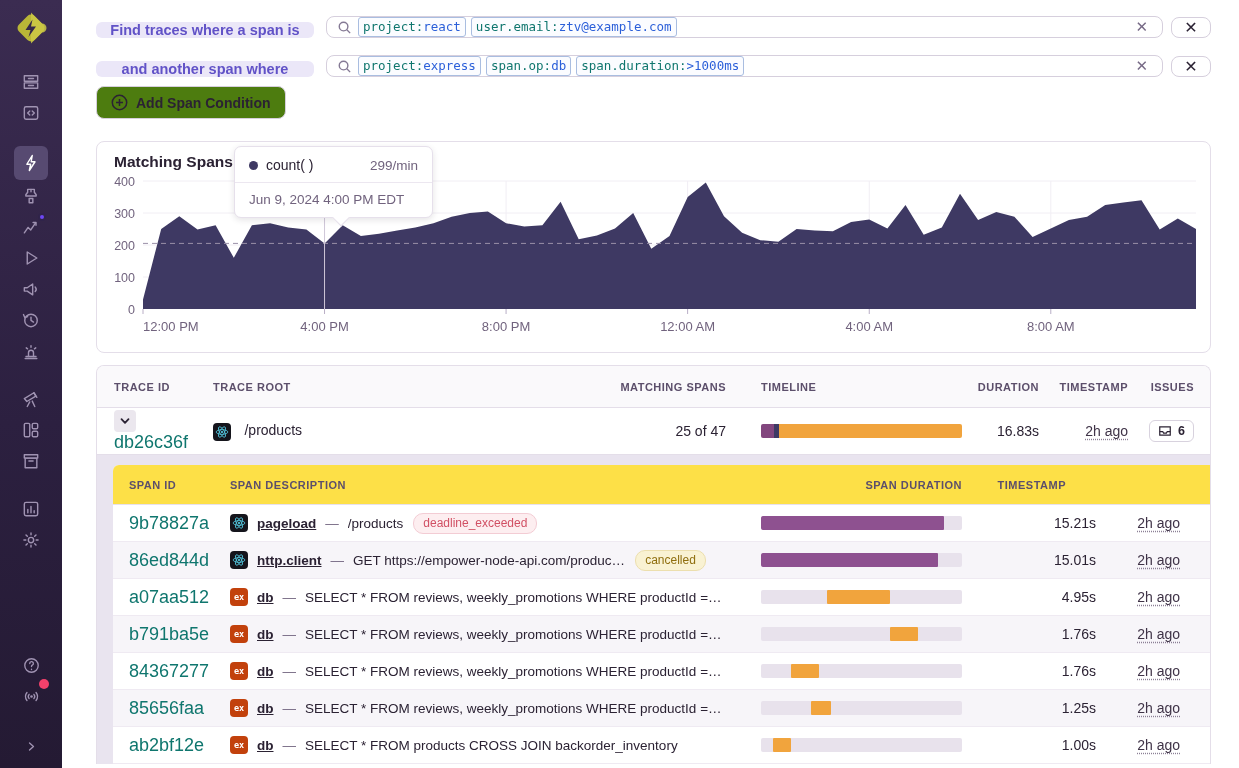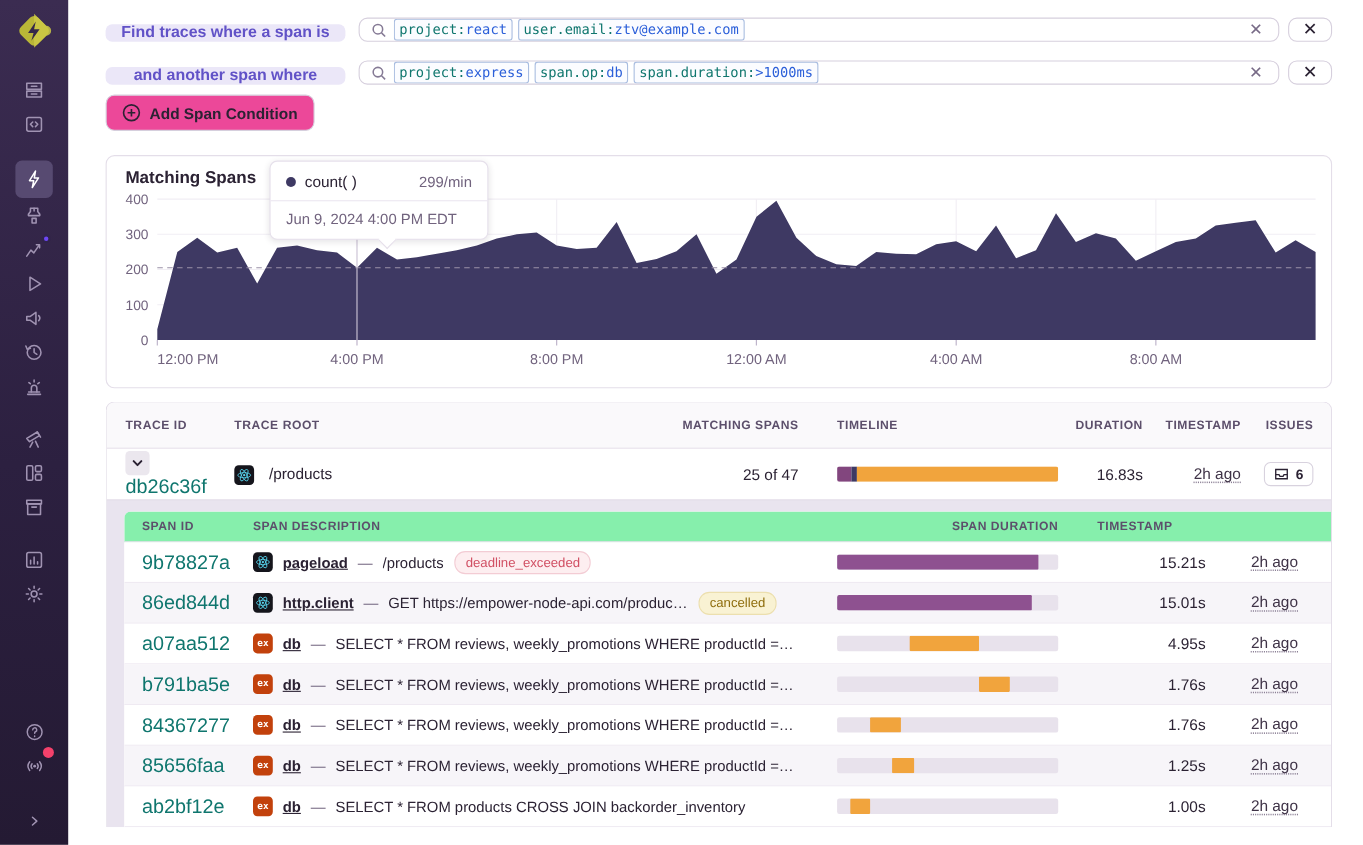--- a/index.html
+++ b/index.html
@@ -32,30 +32,30 @@
     display:flex; align-items:center; padding:0 10px; gap:6px; }
   .qb-tokens { flex:1; display:flex; gap:5px; align-items:center; overflow:hidden; }
   .token { font-family:"DejaVu Sans Mono", monospace; font-size:12.5px; border:1px solid #a9bde0;
     background:#fbfcff; border-radius:3px; padding:1px 4px 2px; white-space:nowrap; cursor:pointer; }
   .token .tk-key { color:#0f766e; }
   .token .tk-val { color:#2b5fd9; }
   .qb-clear { color:#776a86; font-size:15px; cursor:pointer; padding:0 4px; background:none; border:none; }
   .qb-del { width:40px; margin-left:8px; border:1px solid #d6cfdd; border-radius:8px; background:#fff;
     color:#2b2233; font-size:16px; cursor:pointer; display:flex; align-items:center; justify-content:center; }
   .add-btn { margin-top:7px; height:33px; padding:0 14px; border:1px solid #d6cfdd; border-radius:8px;
-    background:#ec4899; font-weight:bold; font-size:14px; color:#2b2233; display:inline-flex;
+    background:#4d7c0f; font-weight:bold; font-size:14px; color:#2b2233; display:inline-flex;
     align-items:center; gap:8px; cursor:pointer; font-family:inherit; }
   .add-btn svg { stroke:#2b2233; fill:none; stroke-width:1.5; }
 
   
   .chart-panel { position:relative; margin-top:22px; width:1115px; height:212px;
     border:1px solid #e4dee9; border-radius:8px; background:#fff; }
   .chart-title { position:absolute; left:17px; top:11px; font-size:15.5px; font-weight:bold; color:#2b2233; }
   .chart-svg { position:absolute; left:0; top:0; }
-  .tooltip { position:absolute; left:148px; top:4px; width:199px; background:#fff;
+  .tooltip { position:absolute; left:137px; top:4px; width:199px; background:#fff;
     border:1px solid #e6e0eb; border-radius:7px; box-shadow:0 2px 6px rgba(43,34,51,.12); z-index:5; }
   .tt-row1 { display:flex; align-items:center; gap:8px; padding:10px 14px 9px; }
   .tt-dot { width:9px; height:9px; border-radius:50%; background:#3e3963; }
   .tt-name { flex:1; font-size:14px; color:#2b2233; }
   .tt-val { font-size:13.5px; color:#71637e; }
   .tt-div { height:1px; background:#ece7f0; }
   .tt-date { padding:9px 14px 10px; font-size:13.5px; color:#71637e; }
   .tt-arrow { position:absolute; left:100px; bottom:-7px; width:12px; height:12px; background:#fff;
     border-right:1px solid #e6e0eb; border-bottom:1px solid #e6e0eb; transform:rotate(45deg); }
 
@@ -84,21 +84,21 @@
   .dur { font-size:14px; color:#2b2233; }
   .ago { font-size:14px; color:#3f3347; text-decoration:underline dotted #8c8096; text-underline-offset:3px; cursor:default; }
   .issues-badge { display:inline-flex; align-items:center; gap:6px; border:1px solid #d8d2de; border-radius:6px;
     background:#fff; padding:3px 8px; font-size:12.5px; font-weight:bold; color:#2b2233; cursor:pointer; }
   .issues-badge svg { stroke:#2b2233; fill:none; stroke-width:1.4; }
 
   
   .expand-wrap { background:#e9e4ef; padding:10px 0 0 16px; border-top:1px solid #e4dee9; }
   .span-table { background:#fff; border-radius:6px 0 0 0; overflow:hidden; }
   .st-grid { display:grid; grid-template-columns:117px 1fr 201px 134px 114px; align-items:center; }
-  .st-head { background:#86efac; border-bottom:1px solid #e7e1ec; height:28px; }
+  .st-head { background:#fde047; border-bottom:1px solid #e7e1ec; height:40px; }
   .st-row { height:37px; border-bottom:1px solid #efeaf2; background:#fff; }
   .st-row.alt { background:#f7f5f9; }
   .sp-id { padding-left:16px; }
   .sp-desc { display:flex; align-items:center; gap:0; min-width:0; }
   .sp-op { font-weight:bold; font-size:13.5px; color:#2b2233; margin-right:9px;text-decoration:underline; }
   .sp-sep { color:#71637e; font-size:13.5px; margin-right:9px; }
   .sp-txt { font-size:13.5px; color:#2b2233; white-space:nowrap; overflow:hidden; }
   .badge { font-size:12px; border-radius:10px; padding:2px 9px 3px; margin-left:10px; white-space:nowrap; }
   .badge.red { color:#d15064; background:#fdeef0; border:1px solid #f3ccd4; }
   .badge.yellow { color:#8f6e0e; background:#f9f2d3; border:1px solid #ecdfae; }

